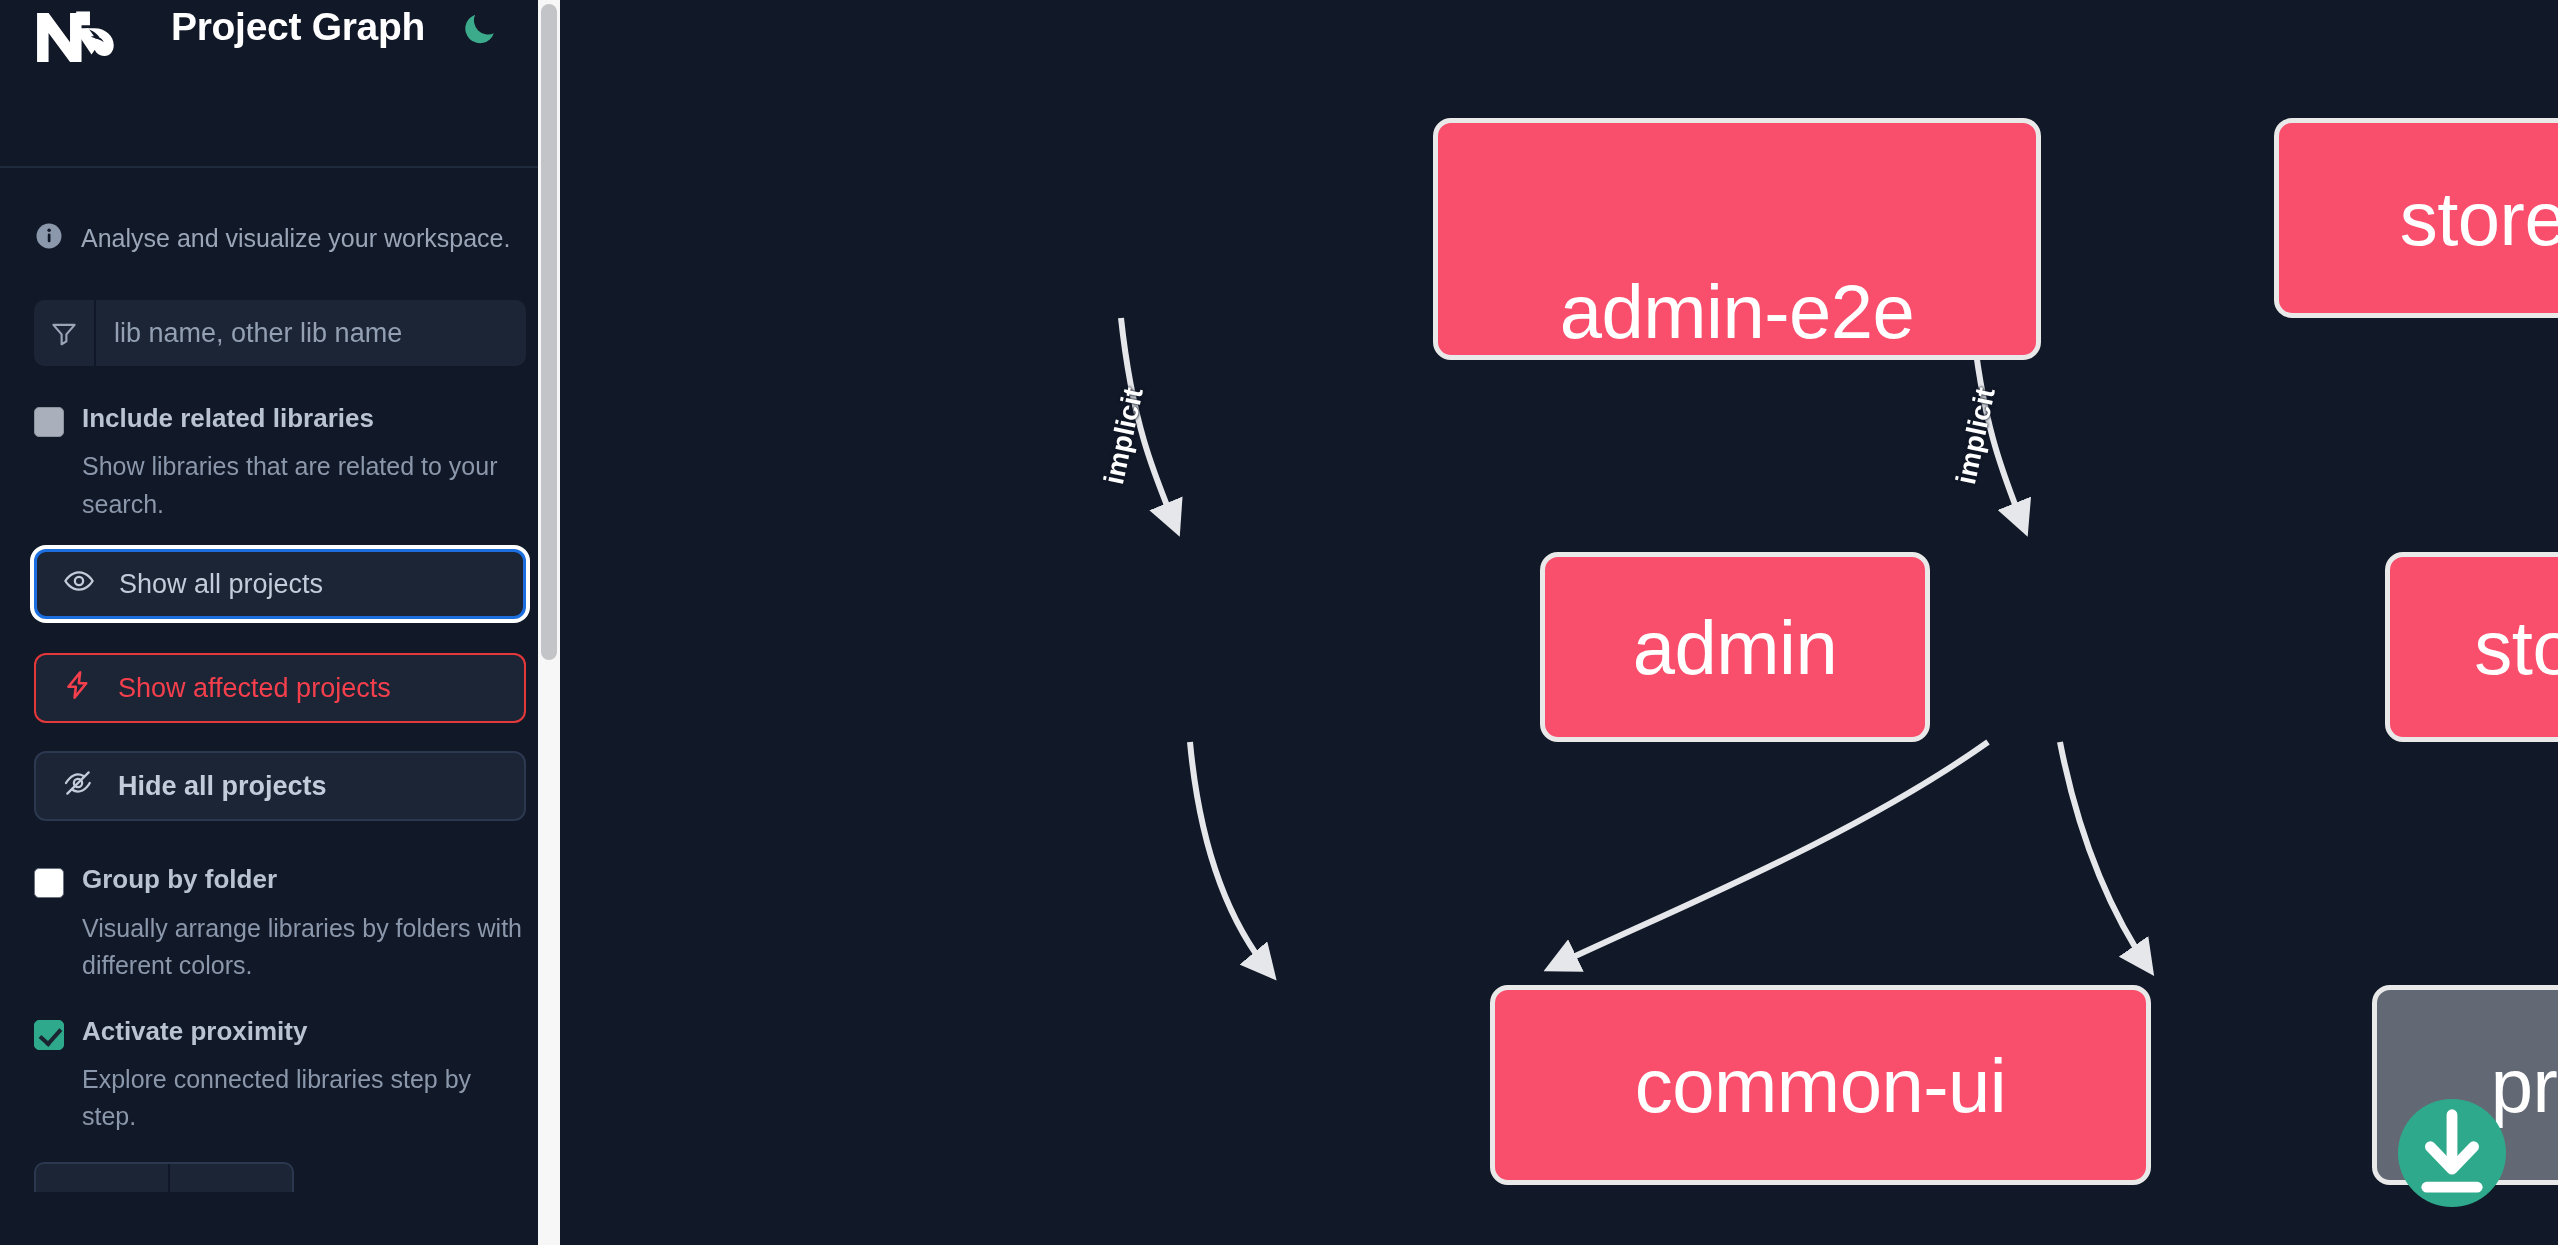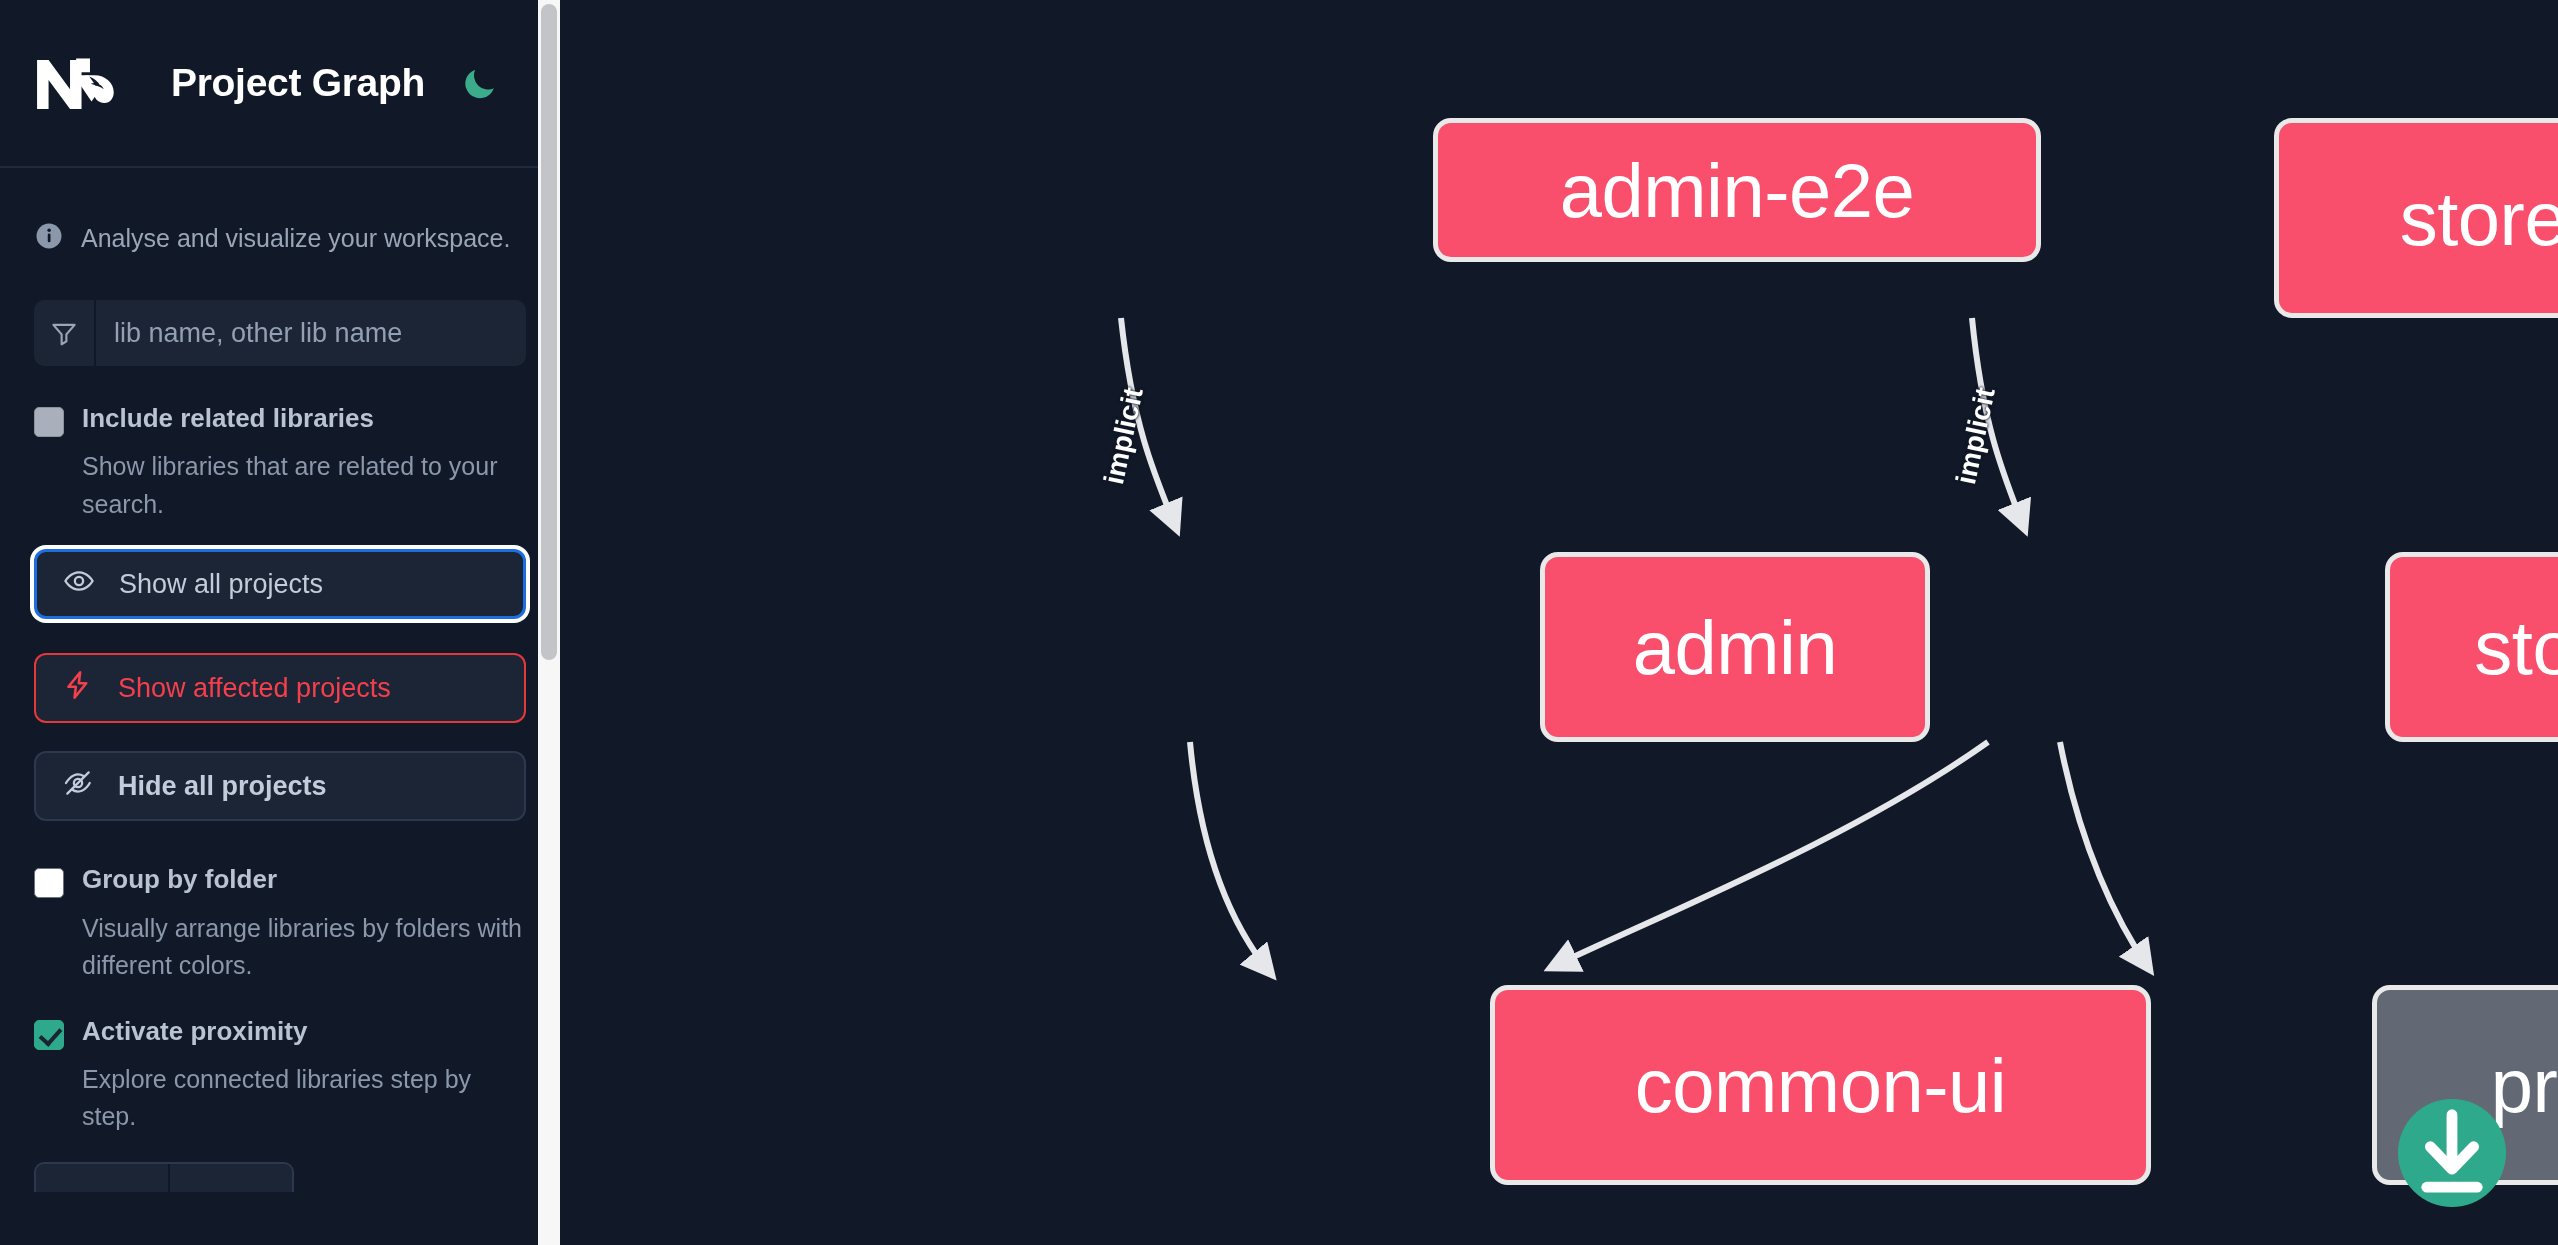--- a/index.html
+++ b/index.html
@@ -23,21 +23,21 @@
     position: relative;
     width: 560px;
     height: 1245px;
     background: #111827;
     flex: 0 0 560px;
     overflow: hidden;
   }
   .sidebar-header {
     height: 168px;
     display: flex;
-    align-items: center;
+    align-items: flex-start;
     padding: 5px 34px;
     border-bottom: 2px solid #1f2a3d;
     gap: 0;
   }
   .nx-logo { width: 92px; height: 62px; flex: 0 0 auto; }
   .app-title {
     color: #ffffff;
     font-size: 39px;
     font-weight: 700;
     letter-spacing: -0.3px;
@@ -373,21 +373,21 @@
         <path d="M 1412 318 C 1422 420 1441 470 1465 530"></path>
 
         <path d="M 630 742 C 640 850 670 925 712 975"></path>
 
         <path d="M 1428 742 C 1290 840 1100 915 990 968"></path>
 
         <path d="M 1500 742 C 1520 845 1555 920 1590 970"></path>
       </g>
     </svg>
 
-    <div class="node pink" style="left:873px;  top:118px; width:608px; height:144px;">
+    <div class="node pink" style="left:873px;  top:118px; width:608px; height:242px;align-items:flex-end;">
       <span>admin-e2e</span>
     </div>
     <div class="node pink" style="left:1714px; top:118px; width:568px; height:200px;">
       <span>store-e2e</span>
     </div>
     <div class="node pink" style="left:980px;  top:552px; width:390px; height:190px;border-radius:18px;">
       <span>admin</span>
     </div>
     <div class="node pink" style="left:1825px; top:552px; width:345px; height:190px;">
       <span>store</span>

